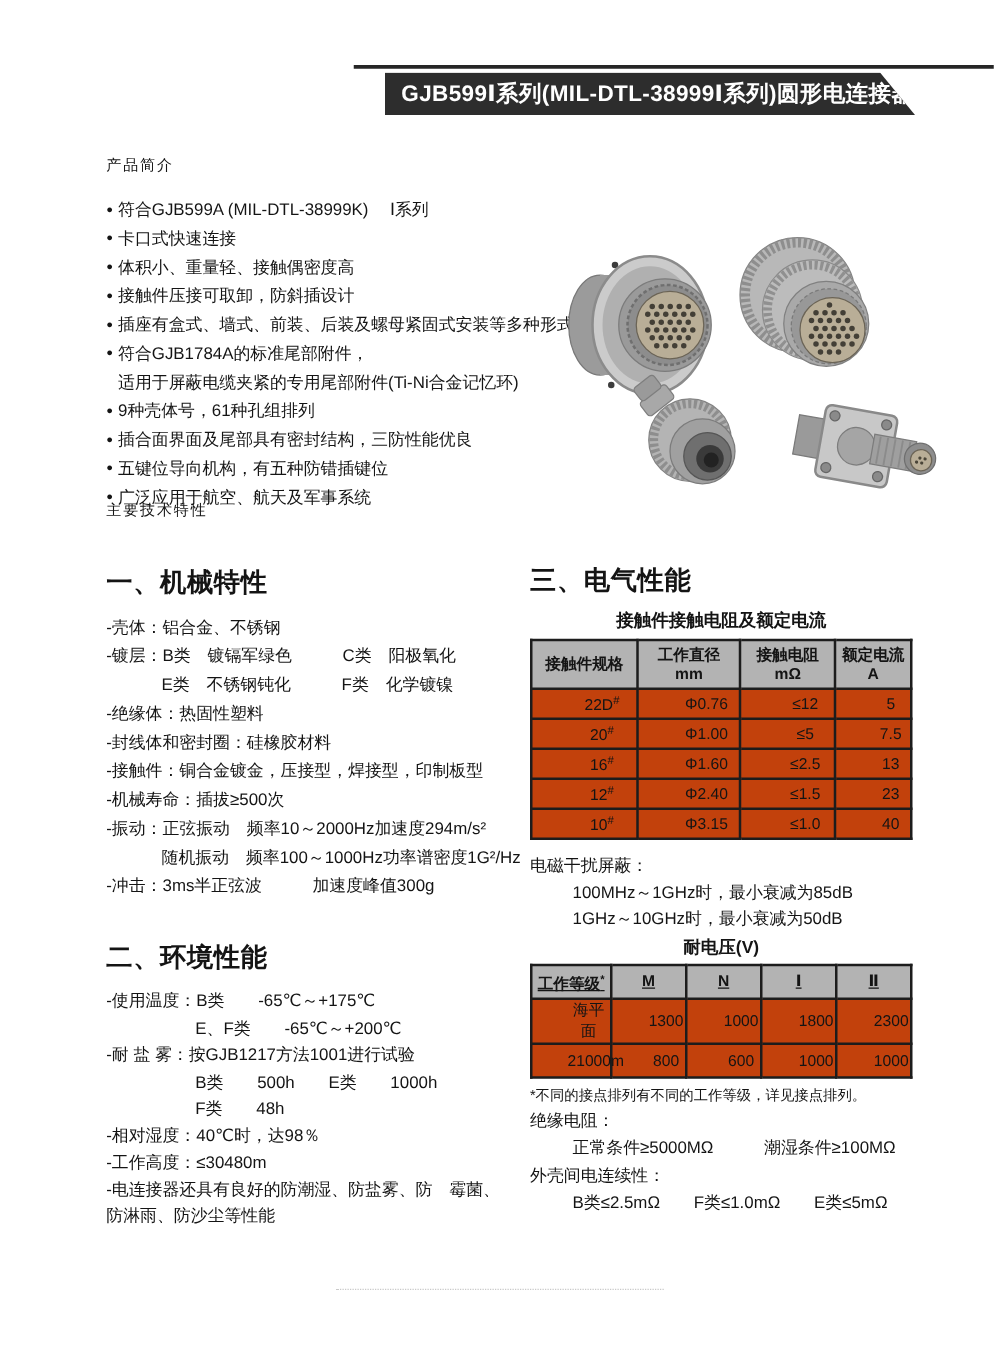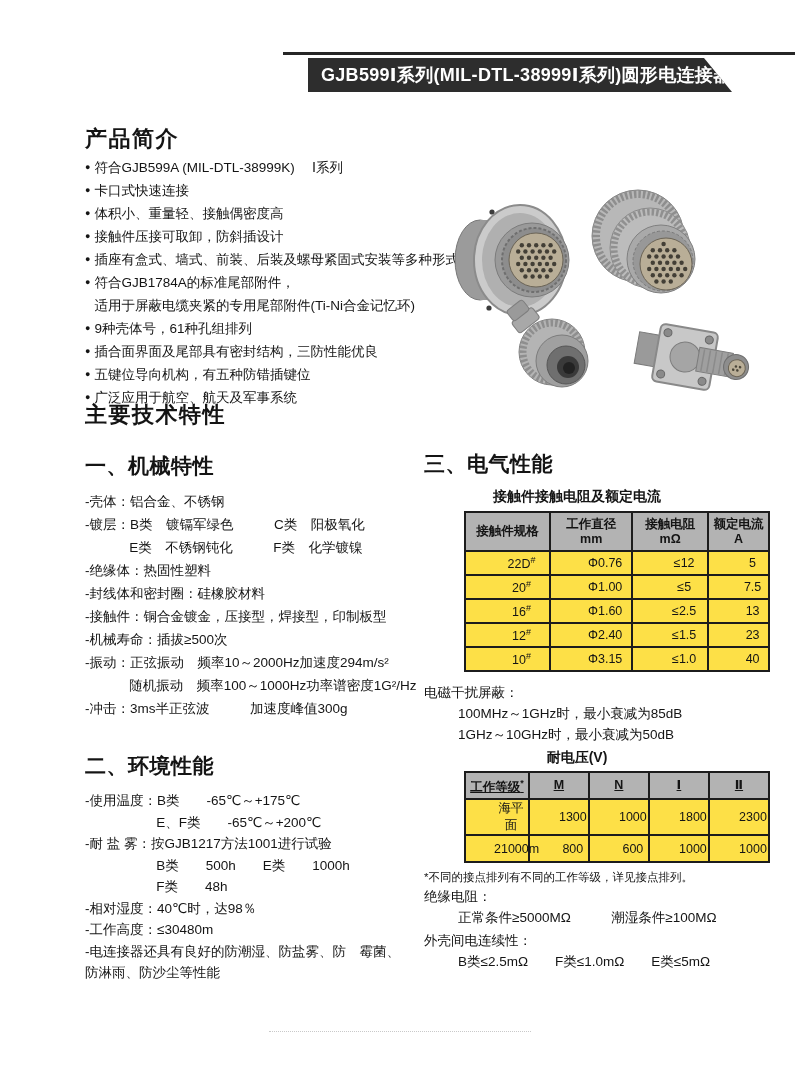--- a/index.html
+++ b/index.html
@@ -6,21 +6,21 @@
   .page{position:relative;width:800px;height:1086px;background:#ffffff;overflow:hidden;
         font-family:"Liberation Sans","DejaVu Sans",sans-serif;color:#141414;}
 
   
   .banner-rule{position:absolute;left:283px;top:52px;width:512px;height:3px;background:#262626;}
   .banner{position:absolute;left:308px;top:58px;width:424px;height:34px;background:#2d2d2d;
           clip-path:polygon(0 0,calc(100% - 28px) 0,100% 100%,0 100%);
           color:#fff;font-weight:bold;font-size:18px;line-height:34px;
           padding-left:13px;box-sizing:border-box;letter-spacing:.3px;white-space:nowrap;}
 
-  .h-major{position:absolute;font-size:22px;font-weight:bold;letter-spacing:1.5px;}
+  .h-major{position:absolute;font-size:12px;font-weight:normal;letter-spacing:1.5px;}
   .intro-title{left:85px;top:124px;}
   .tech-title{left:85px;top:400px;}
 
   .bullets{position:absolute;left:85px;top:156px;margin:0;padding:0;list-style:none;
            font-size:13.5px;}
   .bullet-item{display:flex;line-height:23px;white-space:nowrap;}
   .dot{font-size:9px;line-height:23px;padding-right:4px;}
   .btxt{white-space:pre;}
   .bullet-item .wrap{white-space:pre-line;}
 
@@ -28,25 +28,25 @@
   .specblock{position:absolute;left:85px;font-size:13.5px;}
   .mech{top:452px;}
   .env{top:752px;}
   .specblock .lines{margin-top:10px;}
   .mech .specline{line-height:23px;white-space:pre;}
   .env .specline{line-height:21.5px;white-space:pre;}
 
   
   .rightcol{position:absolute;left:424px;top:450px;width:306px;font-size:13.5px;}
   .tbl-title{text-align:center;font-weight:bold;font-size:14px;margin:10px 0 5px 0;}
-  table{border-collapse:collapse;width:100%;table-layout:fixed;margin-left:40px;}
+  table{border-collapse:collapse;width:100%;table-layout:fixed;}
   th,td{border:2px solid #1c1c1c;text-align:center;padding:0;}
   th{background:#b3b3b3;font-size:12.5px;font-weight:bold;white-space:pre-line;
      height:37px;vertical-align:middle;line-height:15px;}
-  td{background:#fde047;font-size:12.5px;height:22px;padding-left:28px;}
+  td{background:#c2410c;font-size:12.5px;height:22px;padding-left:28px;}
   .vt th{height:25px;text-decoration:underline;}
   .vt td{height:25px;}
   sup{font-size:9px;}
 
   .emi{margin-top:10px;line-height:21px;}
   .ind{padding-left:34px;}
   .vt-title{margin-top:4px;margin-bottom:4px;}
   .footnote{font-size:11.5px;margin-top:7px;line-height:14px;}
   .kv{line-height:21px;margin-top:2px;}
 

